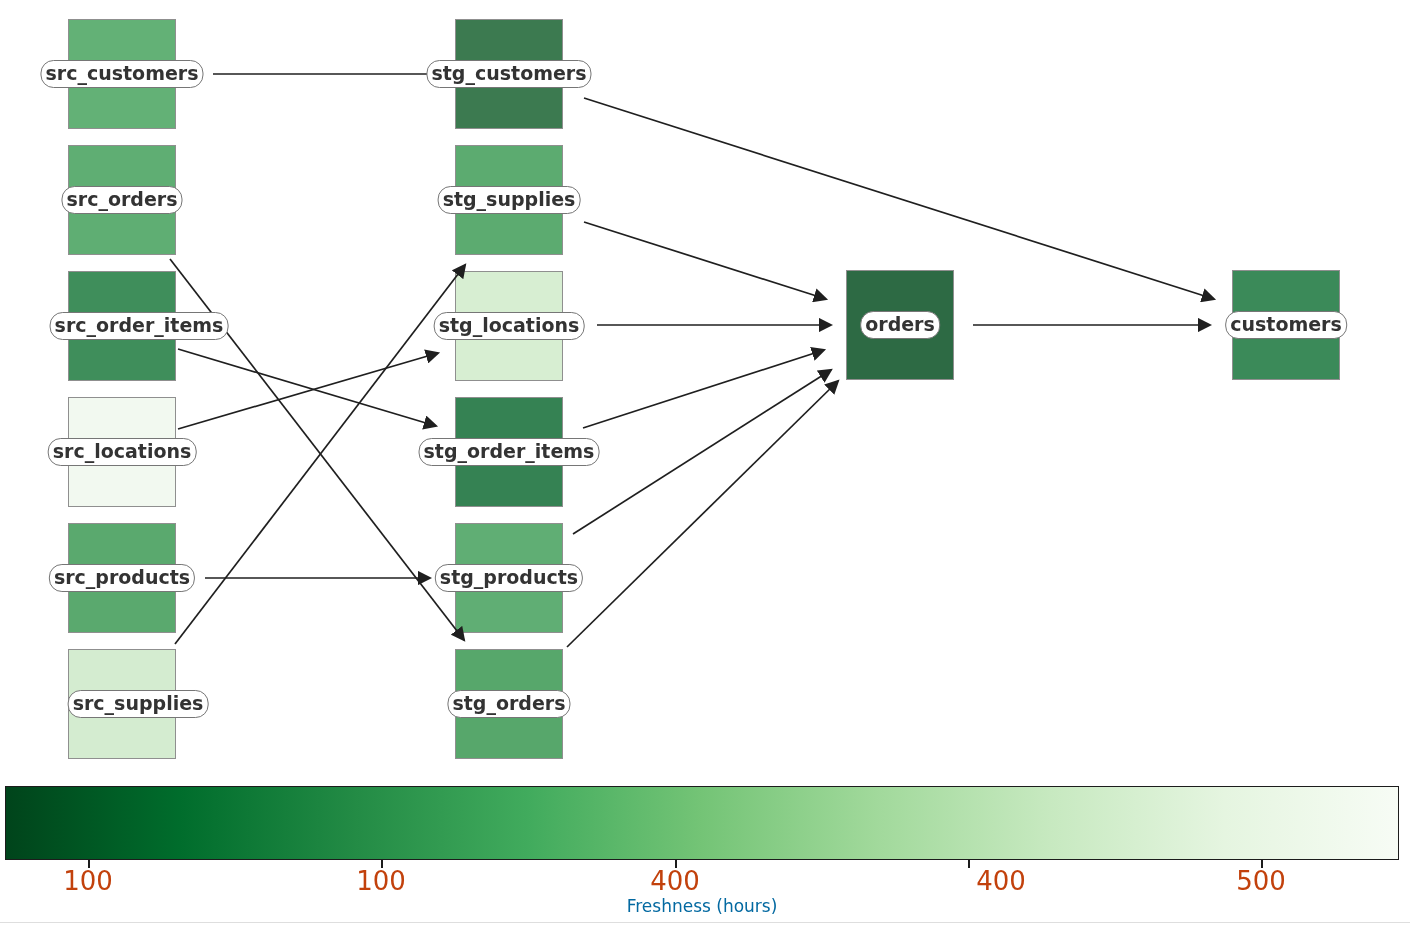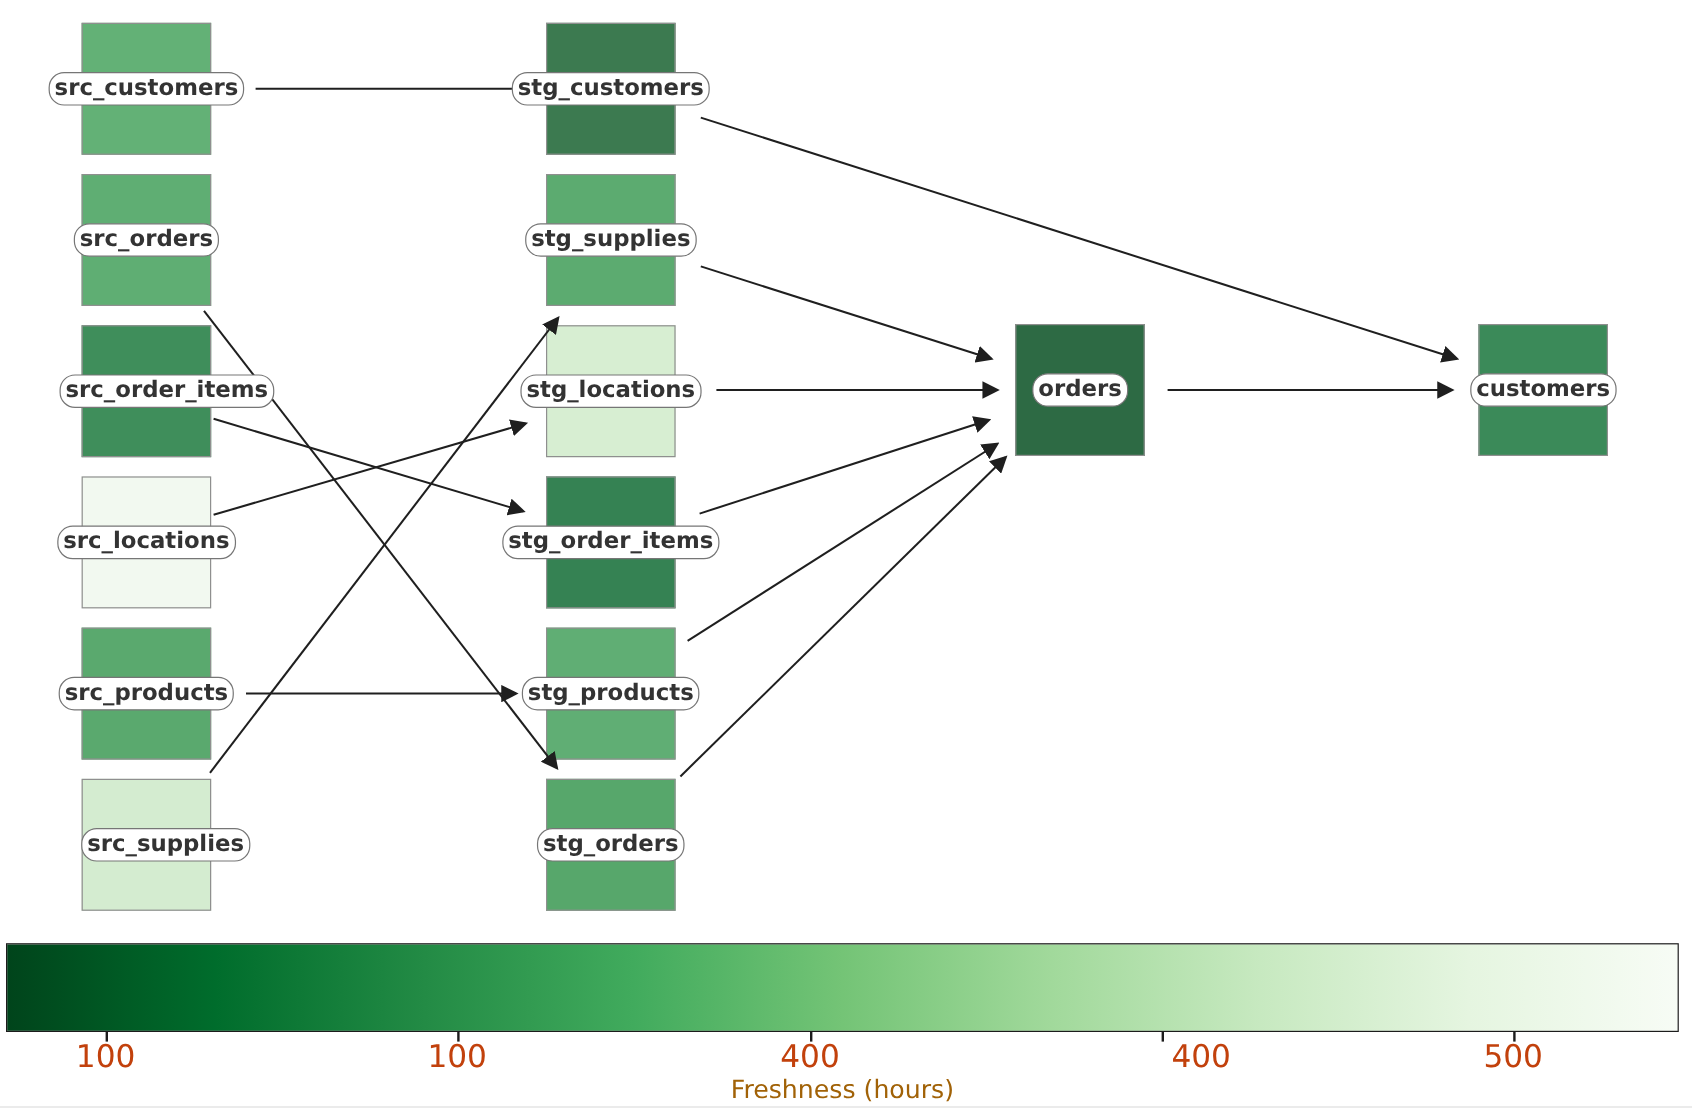--- a/index.html
+++ b/index.html
@@ -22,21 +22,21 @@
   #colorbar{
     position:absolute;box-sizing:border-box;border:1.7px solid #1c1c1c;
   }
   .cbar-tick{position:absolute;width:1.5px;height:8px;background:#1c1c1c;}
   .cbar-tick-label{
     position:absolute;transform:translateX(-50%);
     font-size:26px;color:#c2410c;white-space:nowrap;
   }
   #cbar-axis-label{
     position:absolute;transform:translateX(-50%);
-    font-size:21px;color:#a16207;white-space:nowrap;
+    font-size:17px;color:#0369a1;white-space:nowrap;
   }
   #bottom-rule{position:absolute;left:0;width:1410px;height:1px;}
 </style>
 </head>
 <body>
 
 <div id="figure">
   <div id="box-layer">
       <div class="node-box" style="left: 68px; top: 19px; width: 108px; height: 110px; background: rgb(99, 177, 118); border-color: rgb(143, 143, 143);"></div>
       <div class="node-box" style="left: 68px; top: 145px; width: 108px; height: 110px; background: rgb(95, 174, 115); border-color: rgb(143, 143, 143);"></div>

